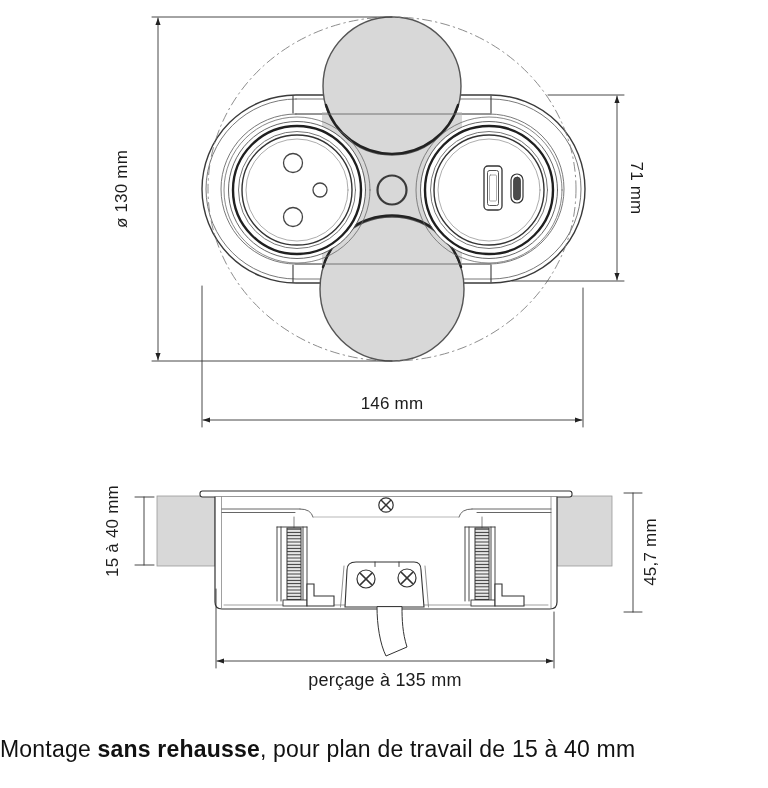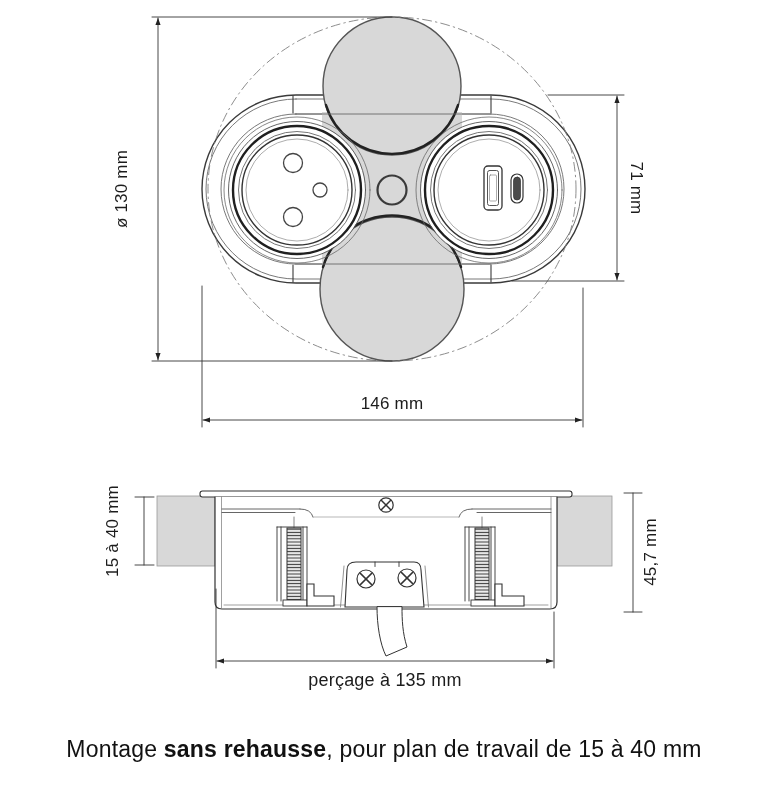--- a/index.html
+++ b/index.html
@@ -1,20 +1,20 @@
 <!DOCTYPE html>
 <html><head>
 <meta charset="utf-8">
 <style>
   html,body{margin:0;padding:0;background:#ffffff;}
   .page{position:relative;width:768px;height:788px;background:#fff;overflow:hidden;
         font-family:"Liberation Sans", sans-serif;}
   svg text{font-family:"Liberation Sans", sans-serif;fill:#1c1c1c;}
   .dimlabel{font-size:17px;letter-spacing:0.2px;}
-  .caption{position:absolute;left:0;right:0;top:736px;text-align:center;
+  .caption{position:absolute;left:0;right:0;top:736px;text-align:left;
            font-size:23px;color:#111;letter-spacing:0.2px;white-space:nowrap;}
   .caption b{font-weight:700;}
 </style>
 </head>
 <body>
 
 <div class="page">
 
 <svg width="768" height="788" viewBox="0 0 768 788">
   <defs>

